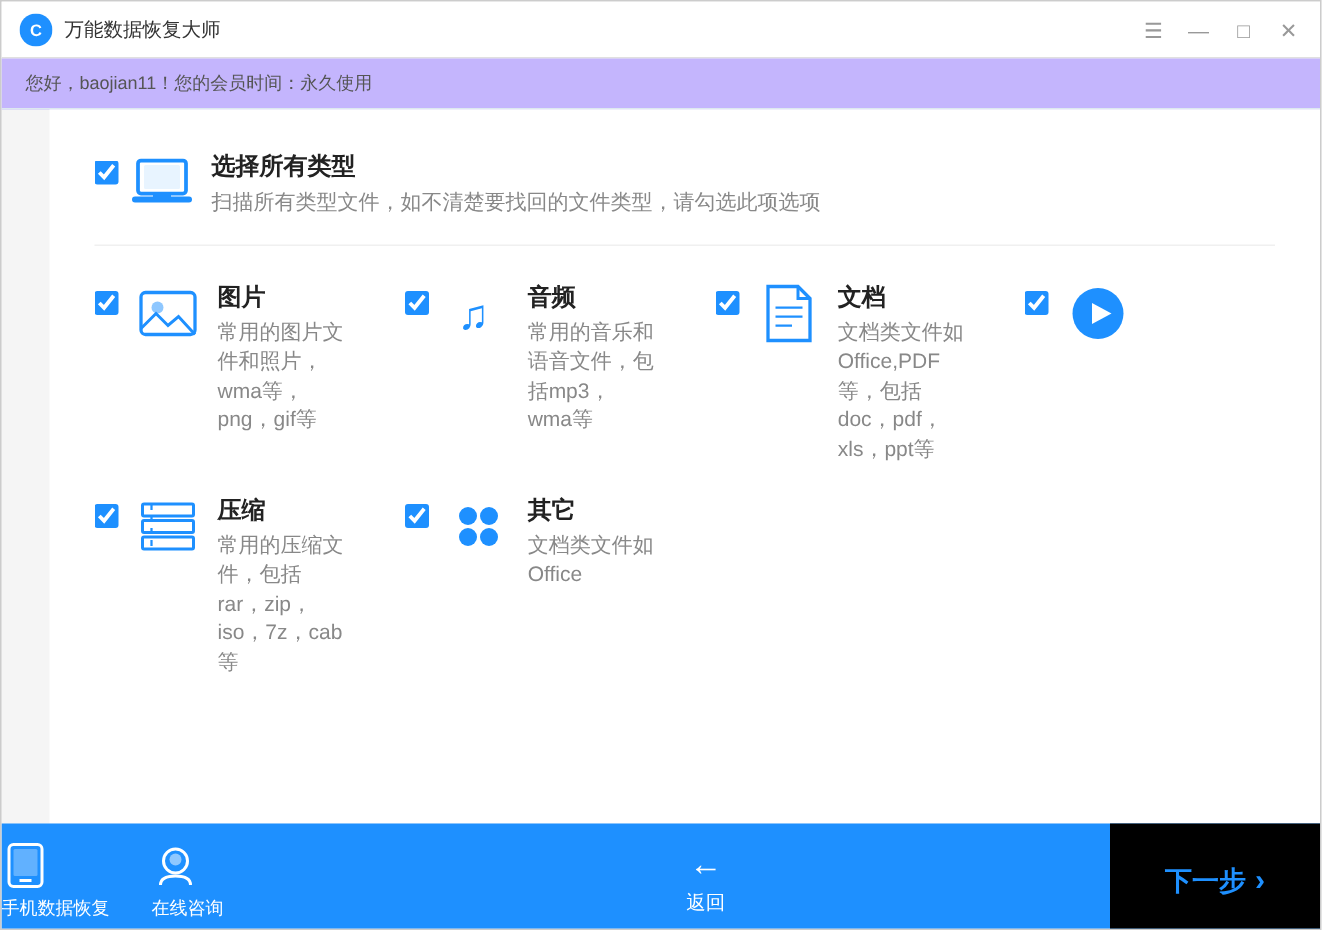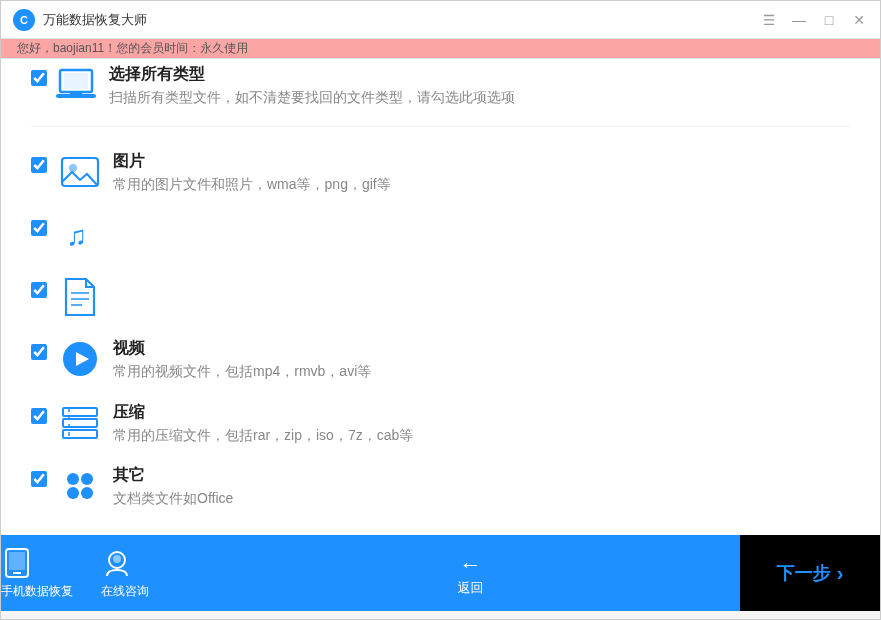--- a/index.html
+++ b/index.html
@@ -40,50 +40,51 @@
     .title-btn {
       font-size: 14px;
       color: #999;
       cursor: pointer;
       width: 18px;
       text-align: center;
     }
 
     
     .info-bar {
-      background: #fca5a5;
-      height: 20px;
+      background: #c4b5fd;
+      height: 34px;
       display: flex;
       align-items: center;
       padding: 0 16px;
       font-size: 12px;
       color: #555;
       border-bottom: 1px solid #dde8f0;
     }
 
     
     .main-content {
       background: #fff;
-      padding: 5px 30px;
+      padding: 28px 30px;
       height: calc(620px - 38px - 30px - 76px);
       overflow-y: auto;
+      margin-left: 32px;
     }
 
     
     .category-all {
       display: flex;
       align-items: flex-start;
       margin-bottom: 24px;
       padding-bottom: 18px;
       border-bottom: 1px solid #f0f0f0;
     }
 
     .categories-grid {
       display: grid;
-      grid-template-columns: 1fr;
+      grid-template-columns: 1fr 1fr 1fr 1fr;
       gap: 20px 40px;
     }
 
     .category-item {
       display: flex;
       align-items: flex-start;
       gap: 12px;
     }
 
     .checkbox-wrap {
@@ -252,50 +253,54 @@
 
     <div class="category-item">
       <div class="checkbox-wrap">
         <input type="checkbox" checked="" style="">
       </div>
       <div class="category-icon">
         <svg width="36" height="36" viewBox="0 0 36 36">
           <text x="4" y="28" font-size="28" fill="#1e90ff">♫</text>
         </svg>
       </div>
+      <div class="category-text">
+        <div class="category-title">音频</div>
+        <div class="category-desc">常用的音乐和语音文件，包括mp3，wma等</div>
+      </div>
     </div>
 
     <div class="category-item">
       <div class="checkbox-wrap">
         <input type="checkbox" checked="" style="">
       </div>
       <div class="category-icon">
         <svg width="36" height="40" viewBox="0 0 36 40">
           <path d="M4,2 L24,2 L32,10 L32,38 L4,38 Z" fill="none" stroke="#1e90ff" stroke-width="2.2"></path>
           <path d="M24,2 L24,10 L32,10" fill="none" stroke="#1e90ff" stroke-width="2"></path>
           <line x1="9" y1="16" x2="27" y2="16" stroke="#1e90ff" stroke-width="1.5"></line>
           <line x1="9" y1="22" x2="27" y2="22" stroke="#1e90ff" stroke-width="1.5"></line>
           <line x1="9" y1="28" x2="20" y2="28" stroke="#1e90ff" stroke-width="1.5"></line>
         </svg>
       </div>
+      <div class="category-text">
+        <div class="category-title">文档</div>
+        <div class="category-desc">文档类文件如Office,PDF等，包括doc，pdf，xls，ppt等</div>
+      </div>
     </div>
 
     <div class="category-item">
       <div class="checkbox-wrap">
         <input type="checkbox" checked="" style="">
       </div>
       <div class="category-icon">
         <svg width="38" height="38" viewBox="0 0 38 38">
           <circle cx="19" cy="19" r="17" fill="#1e90ff"></circle>
           <polygon points="15,12 28,19 15,26" fill="white"></polygon>
         </svg>
-      </div>
-      <div class="category-text">
-        <div class="category-title">视频</div>
-        <div class="category-desc">常用的视频文件，包括mp4，rmvb，avi等</div>
       </div>
     </div>
 
     <div class="category-item">
       <div class="checkbox-wrap">
         <input type="checkbox" checked="" style="">
       </div>
       <div class="category-icon">
         <svg width="38" height="38" viewBox="0 0 38 38">
           <rect x="2" y="4" width="34" height="8" rx="1" fill="none" stroke="#1e90ff" stroke-width="2"></rect>

